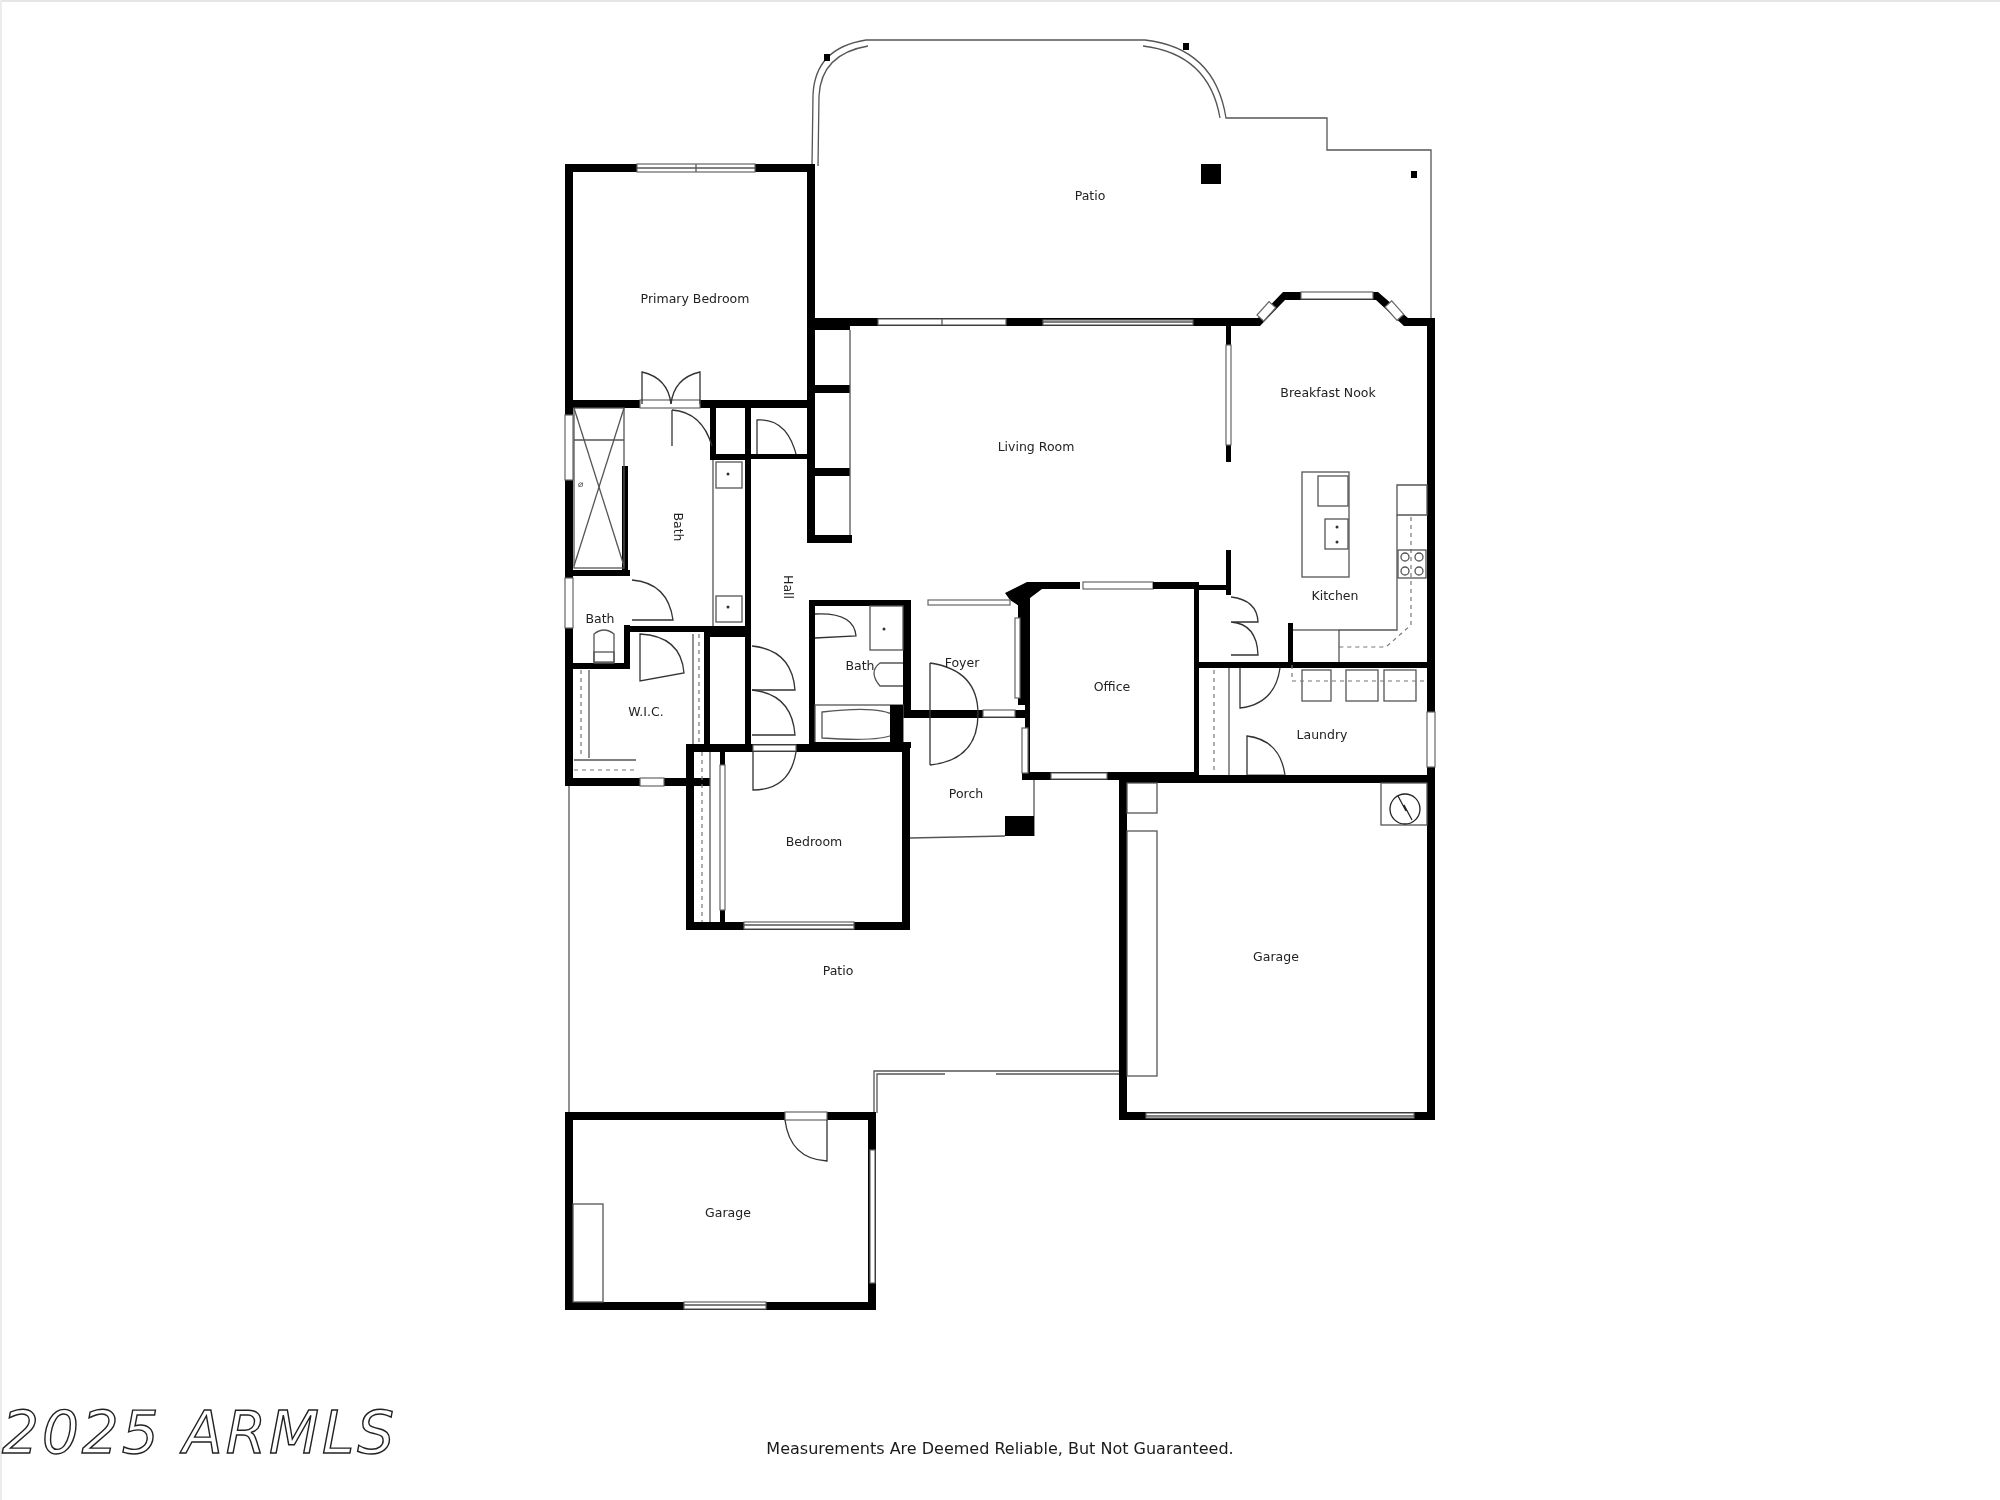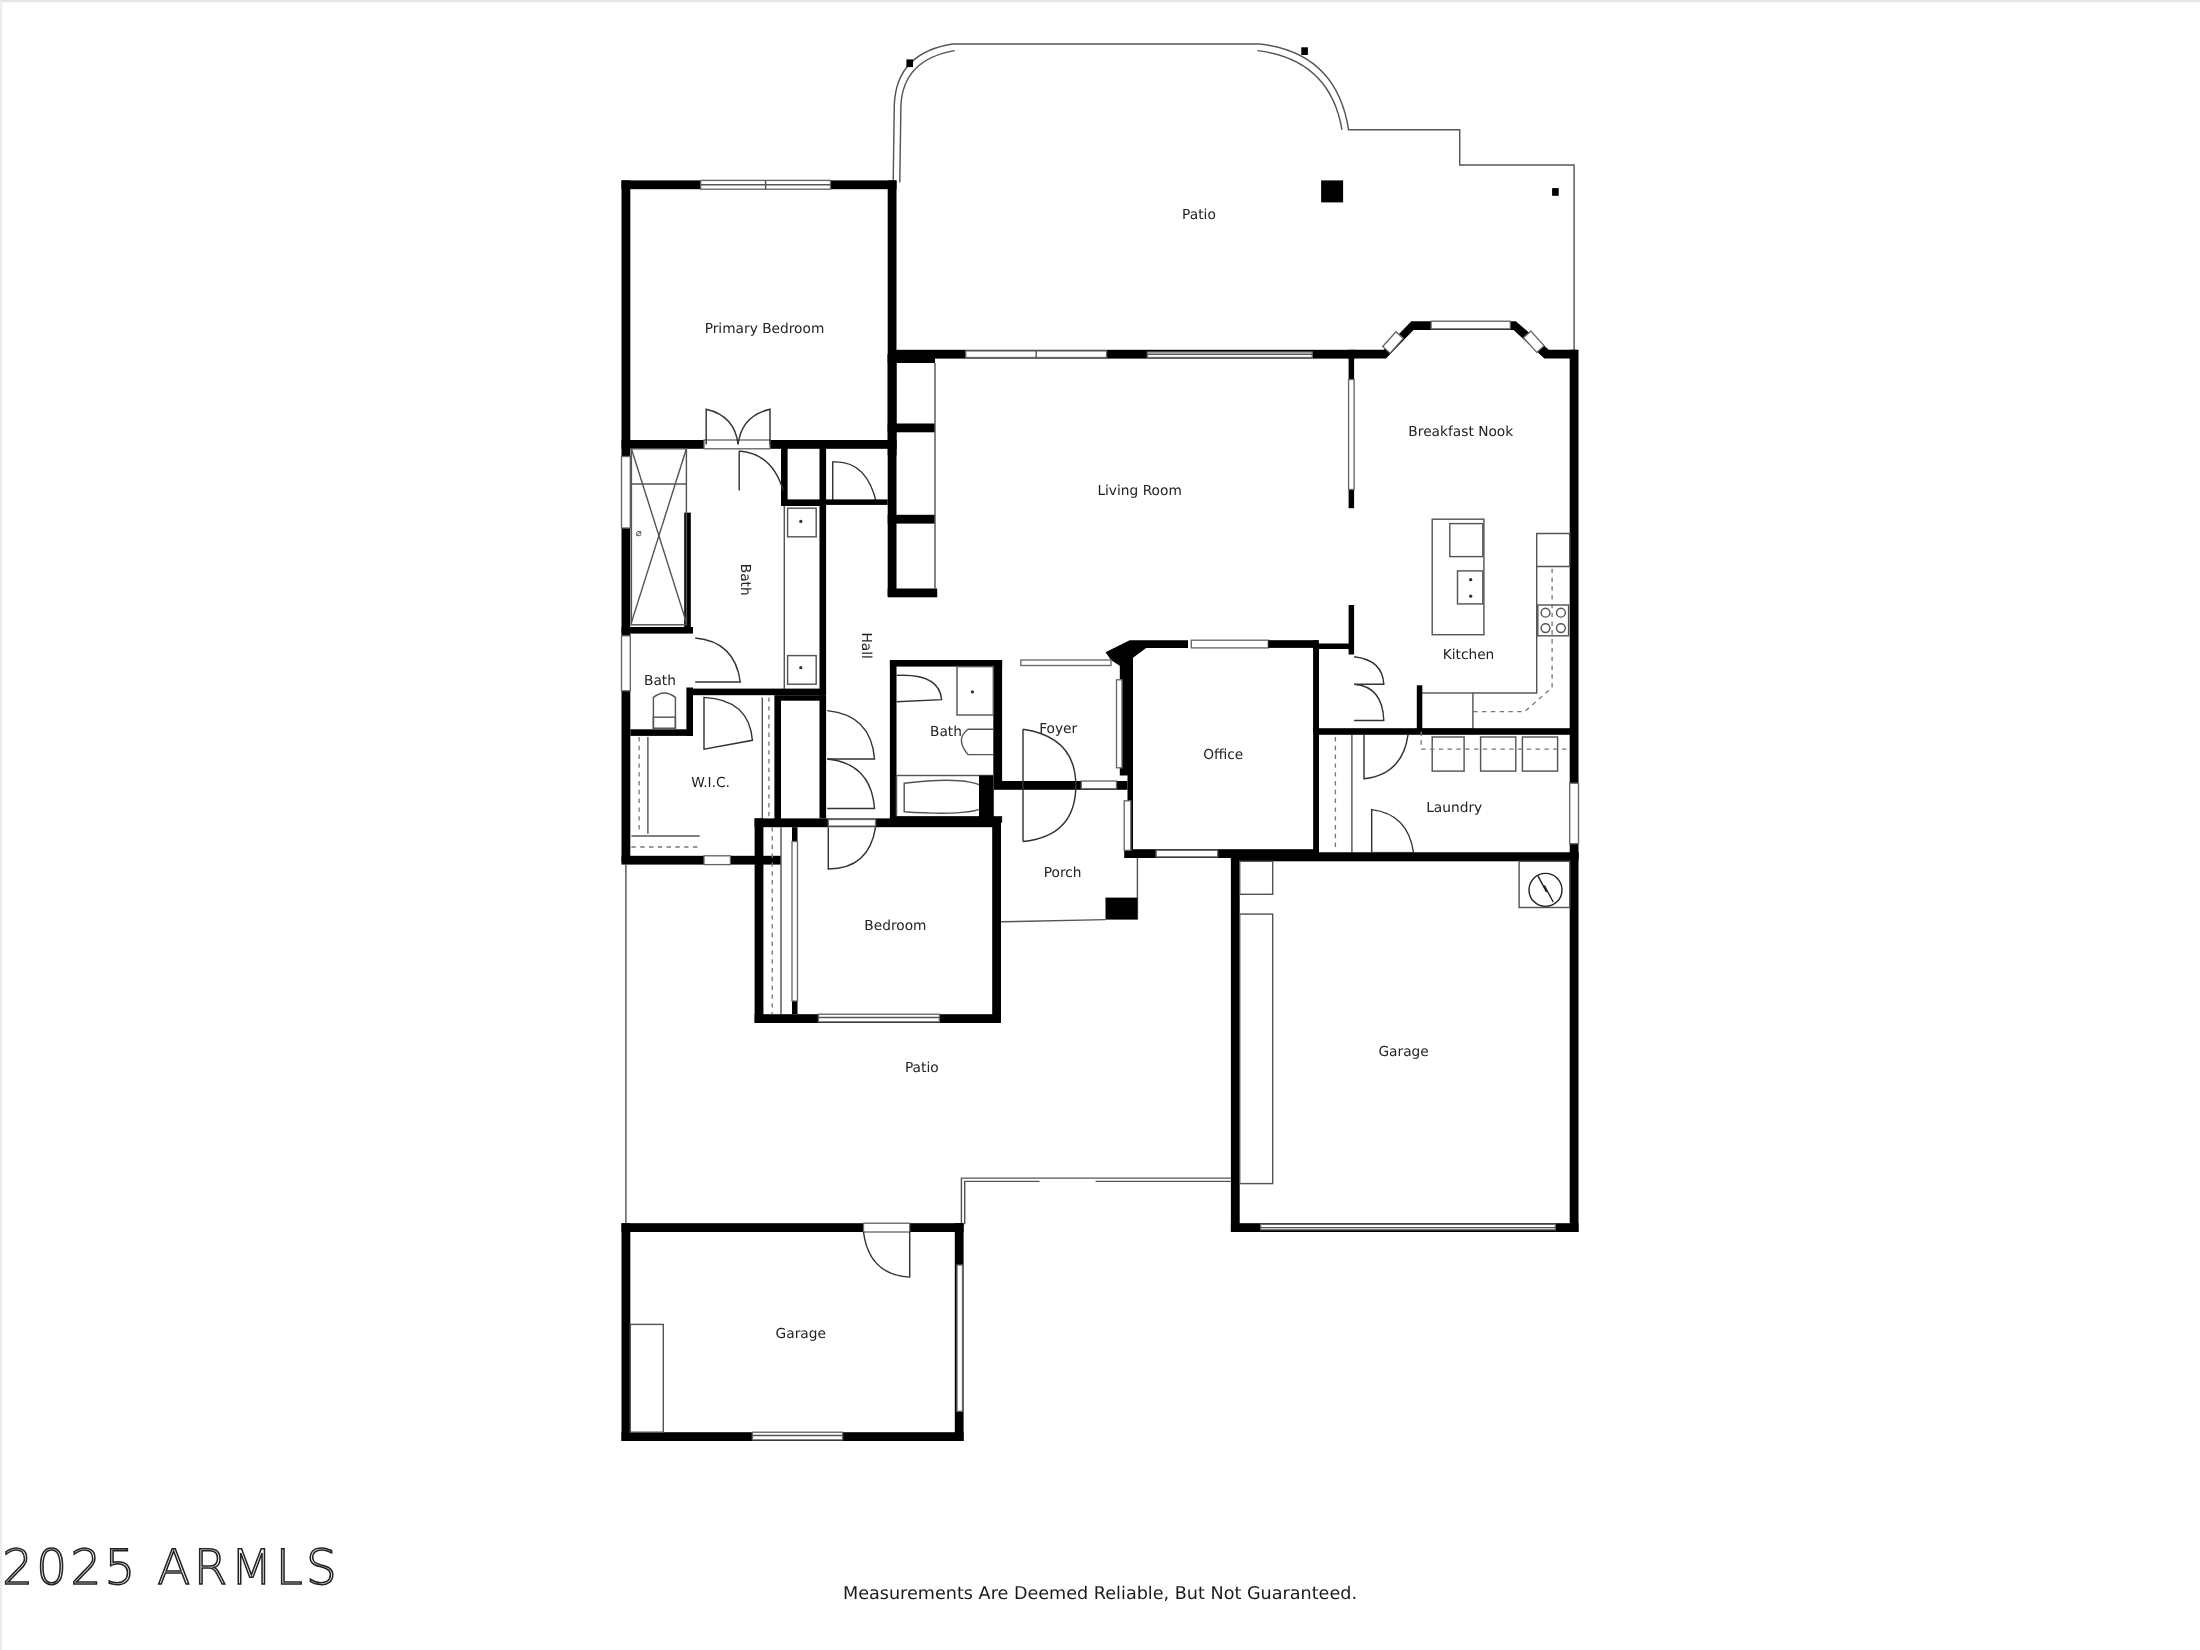--- a/index.html
+++ b/index.html
@@ -7,22 +7,22 @@
   #plan { position: absolute; left: 0; top: 0; width: 2000px; height: 1500px; }
   .wall { fill: #000; }
   .thin { fill: none; stroke: #555; stroke-width: 1.3; }
   .thin-dk { fill: none; stroke: #222; stroke-width: 1.3; }
   .dash { fill: none; stroke: #777; stroke-width: 1.2; stroke-dasharray: 4 4; }
   .win { fill: #fff; stroke: #666; stroke-width: 1.2; }
   .door { fill: none; stroke: #333; stroke-width: 1.3; }
   .room-label { font-family: "DejaVu Sans", sans-serif; font-size: 12.5px; fill: #222; text-anchor: middle; dominant-baseline: middle; }
   .topbar { position: absolute; left: 0; top: 0; width: 2000px; height: 2px; background: #e5e5e5; }
   .leftbar { position: absolute; left: 0; top: 0; width: 2px; height: 1500px; background: #ececec; }
-  .watermark { position: absolute; left: 2px; top: 1404px; font-family: "DejaVu Sans", sans-serif; font-size: 44px; font-weight: 200; color: #fff; letter-spacing: 3px;
-    -webkit-text-stroke: 1.4px #222; line-height: 1; }
+  .watermark { position: absolute; left: 2px; top: 1404px; font-family: "DejaVu Sans", sans-serif; font-size: 58px; font-weight: 200; color: #fff; letter-spacing: 3px;
+    -webkit-text-stroke: 1.4px #222; line-height: 1; font-style: italic; }
   .disclaimer { position: absolute; left: 0; width: 2000px; top: 1439px; text-align: center; font-family: "DejaVu Sans", sans-serif; font-size: 16px; color: #1a1a1a; }
 </style>
 </head>
 <body>
 
 <div class="topbar"></div>
 <div class="leftbar"></div>
 
 <svg id="plan" viewBox="0 0 2000 1500" xmlns="http://www.w3.org/2000/svg">
 

